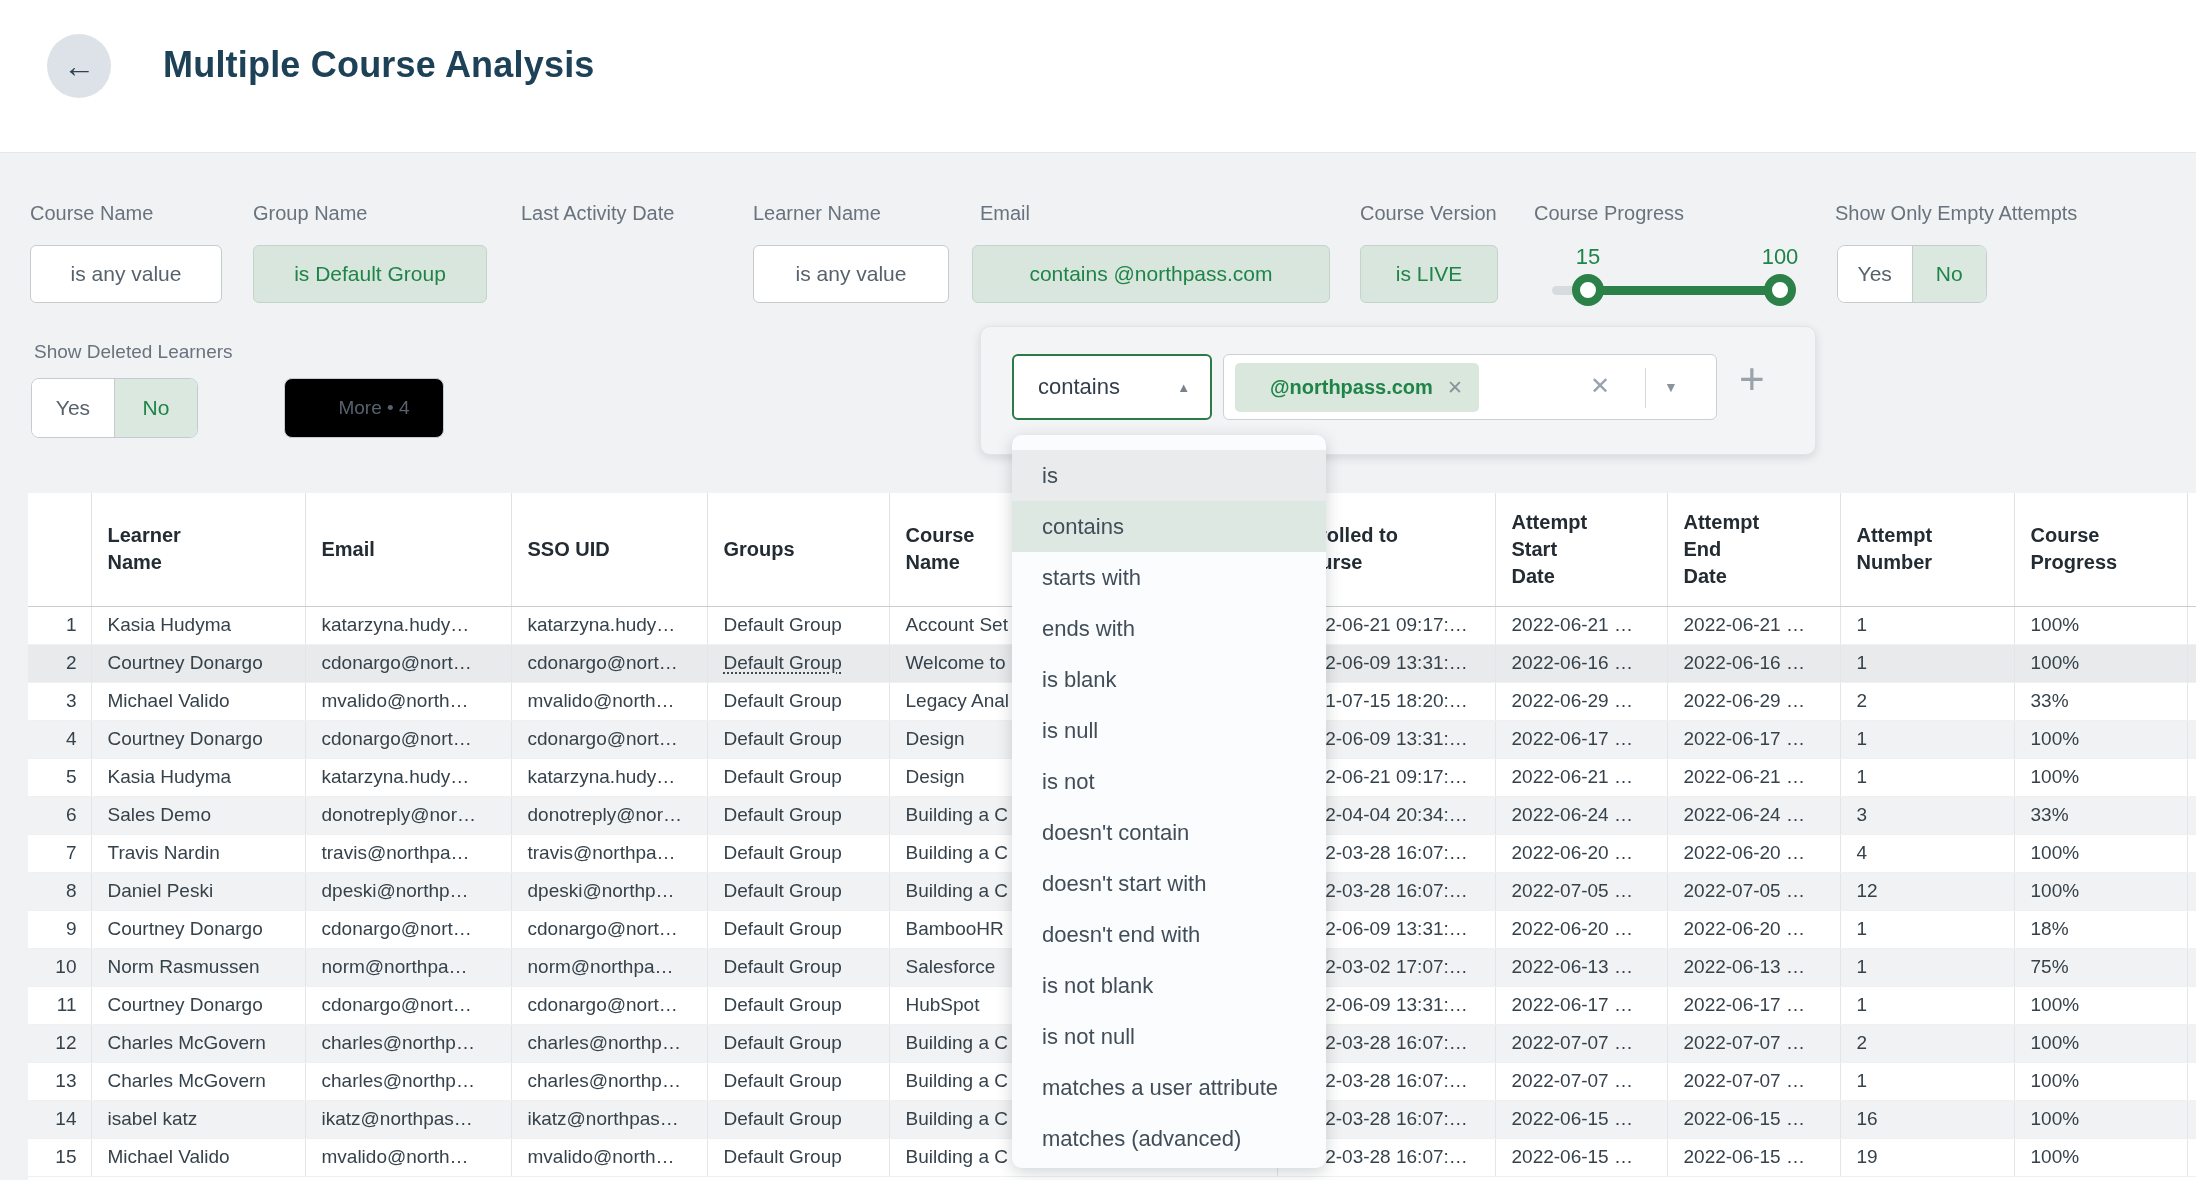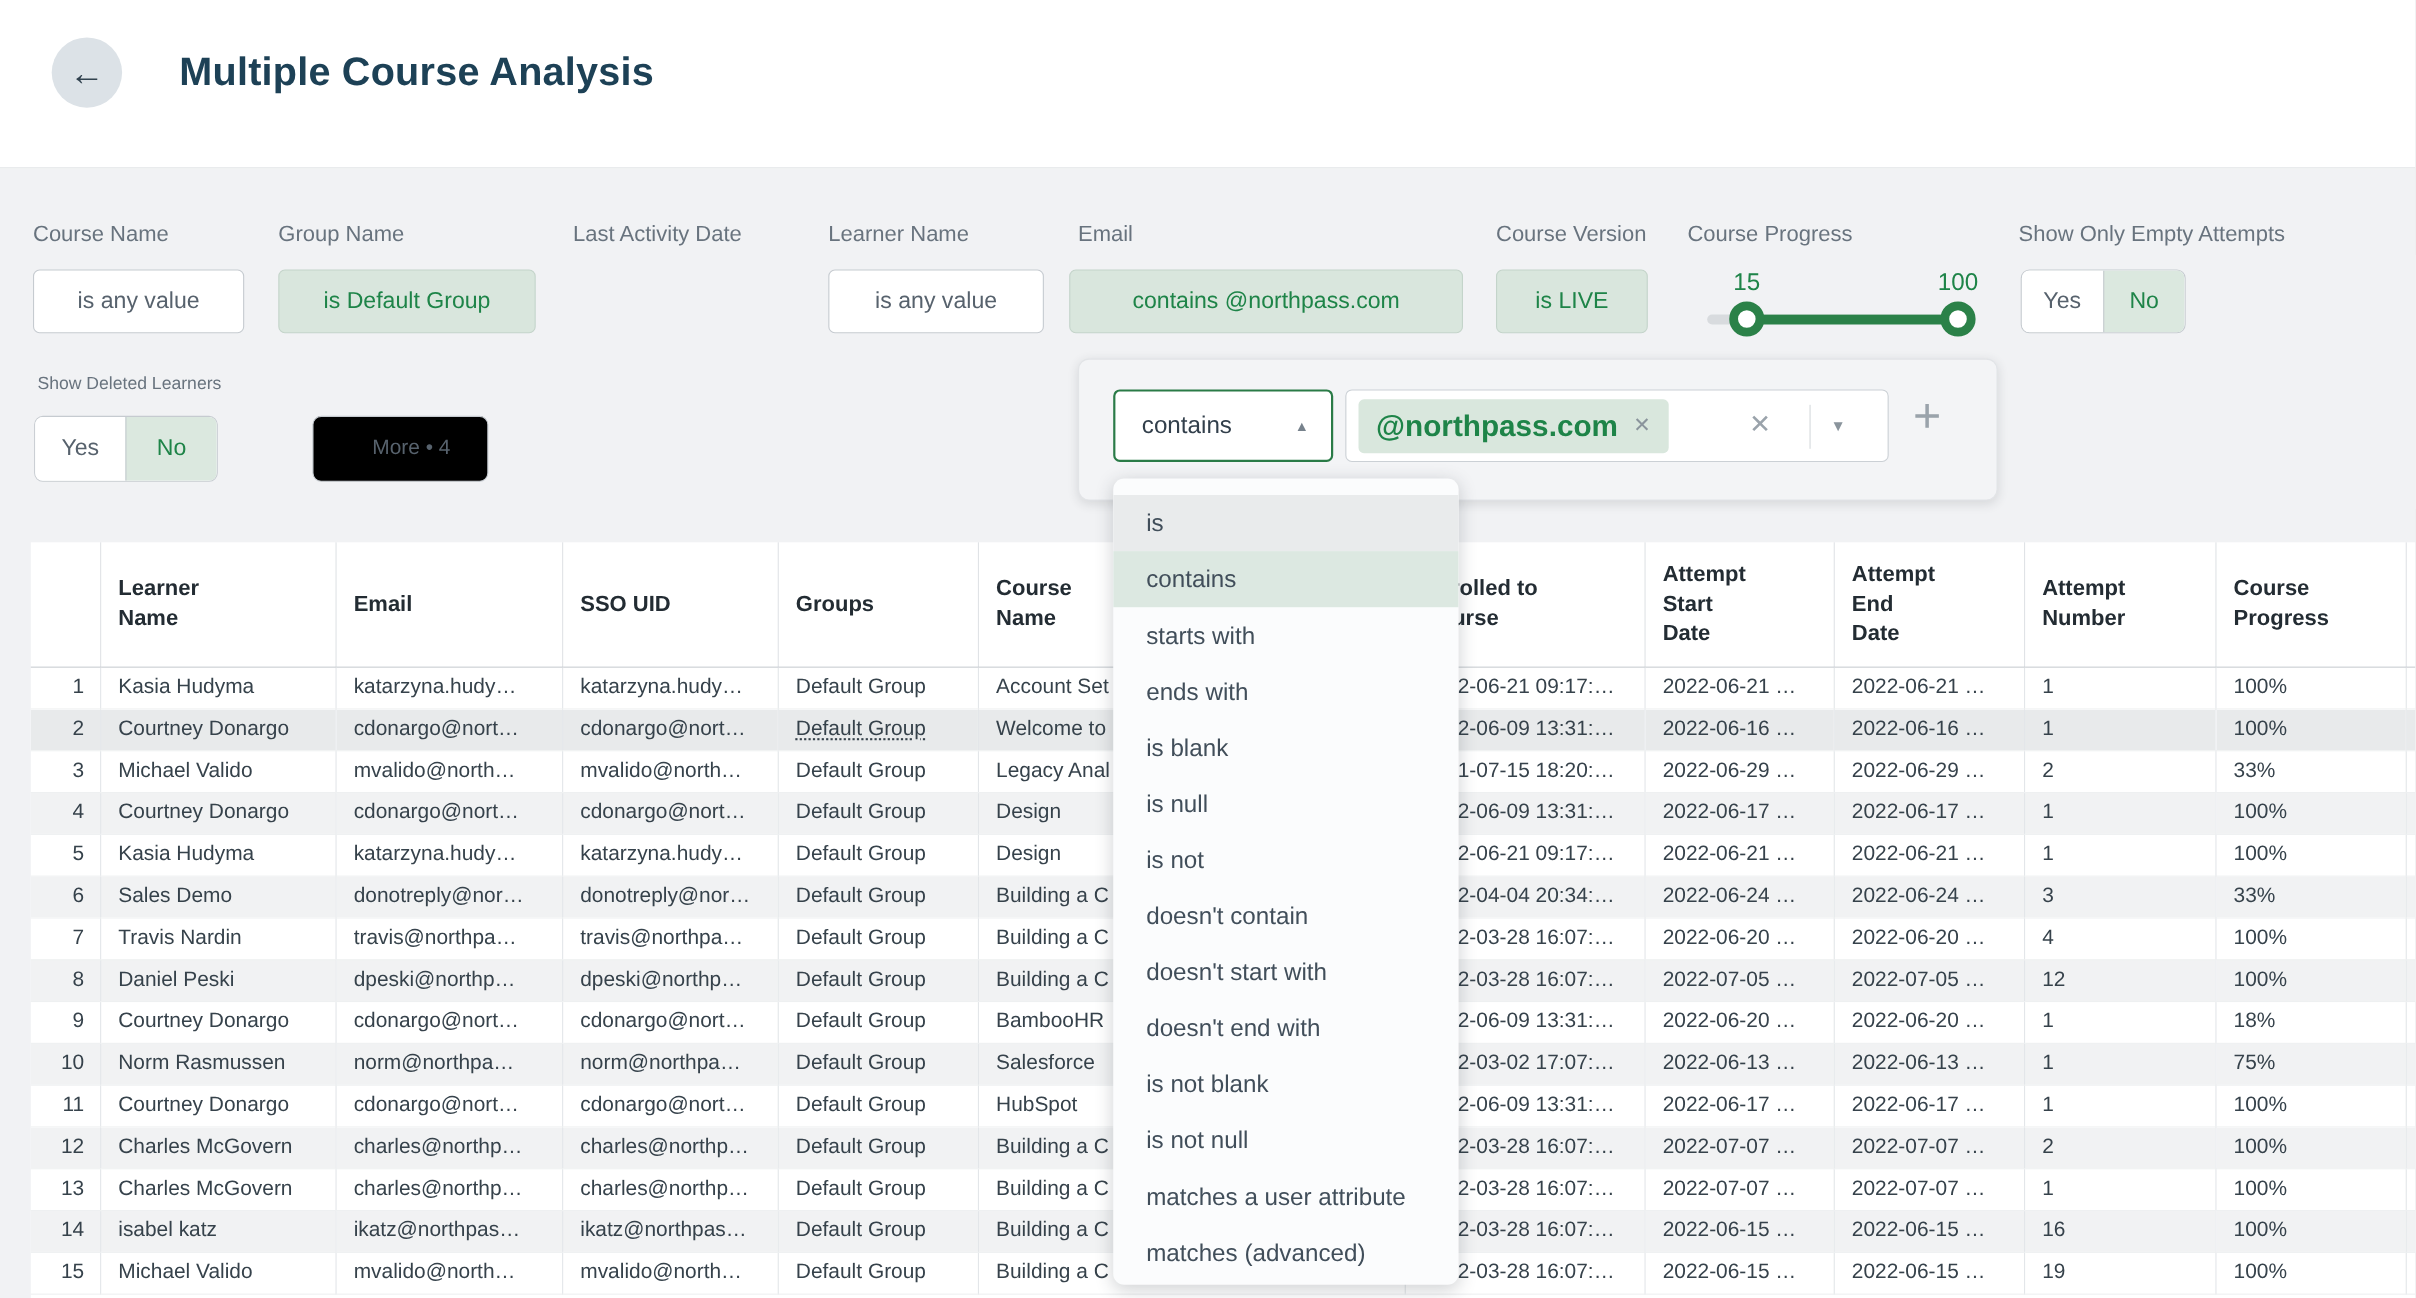--- a/index.html
+++ b/index.html
@@ -12,21 +12,21 @@
   .back-btn { position:absolute; left:47px; top:34px; width:64px; height:64px; border-radius:50%; background:#dce2e7; display:flex; align-items:center; justify-content:center; cursor:pointer; }
   .back-btn span { font-size:32px; color:#31424f; line-height:1; }
   .page-title { position:absolute; left:163px; top:44px; font-size:36px; font-weight:bold; color:#1d4156; letter-spacing:.2px; }
 
   
   .f-label { position:absolute; top:202px; font-size:20px; color:#68737e; white-space:nowrap; }
   .f-btn { position:absolute; top:245px; height:58px; border-radius:6px; display:flex; align-items:center; justify-content:center; font-size:21px; white-space:nowrap; cursor:pointer; padding:2px 24px; }
   .f-btn.plain { background:#ffffff; border:1px solid #c6cbd0; color:#57626d; }
   .f-btn.green { background:#d9e6dd; border:1px solid #c4d4ca; color:#1e8448; }
 
-  .f-label2 { position:absolute; top:341px; left:34px; font-size:16px; color:#68737e; }
+  .f-label2 { position:absolute; top:341px; left:34px; font-size:19px; color:#68737e; }
   .toggle { position:absolute; display:flex; border:1px solid #c6cbd0; border-radius:8px; overflow:hidden; background:#fff; }
   .toggle .seg { flex:1; display:flex; align-items:center; justify-content:center; font-size:21px; color:#57626d; background:#fff; cursor:pointer; }
   .toggle .seg + .seg { border-left:1px solid #c6cbd0; }
   .toggle .seg.sel { background:#dbe8df; color:#1e8448; }
   #toggle-empty { left:1837px; top:245px; width:150px; height:58px; }
   #toggle-deleted { left:31px; top:378px; width:167px; height:60px; }
   .more-btn { position:absolute; left:284px; top:378px; width:160px; height:60px; background:#000000; border:1px solid #c6cbd0; border-radius:8px; display:flex; align-items:center; justify-content:center; font-size:19px; color:#57626d; cursor:pointer;padding-left:20px; }
 
   
   .sl-label { position:absolute; top:244px; width:60px; text-align:center; font-size:22px; color:#1e8448; }
@@ -34,21 +34,21 @@
   .sl-track-green { position:absolute; left:1588px; top:286px; width:192px; height:9px; background:#2b8148; }
   .sl-handle { position:absolute; top:274px; width:32px; height:32px; border-radius:50%; background:#fff; border:8px solid #2b8148; cursor:pointer; }
 
   
   .popup { position:absolute; left:980px; top:326px; width:836px; height:129px; background:#f3f4f6; border:1px solid #e2e4e7; border-radius:10px; box-shadow:0 3px 10px rgba(40,50,60,.14); z-index:5; }
   .op-select { position:absolute; left:31px; top:27px; width:200px; height:66px; background:#fff; border:2px solid #2a7b47; border-radius:6px; display:flex; align-items:center; cursor:pointer; }
   .op-select .txt { margin-left:24px; font-size:22px; color:#323f4b; }
   .op-select .caret { position:absolute; right:20px; font-size:13px; color:#77828c; }
   .val-input { position:absolute; left:242px; top:27px; width:494px; height:66px; background:#fff; border:1px solid #cbd0d5; border-radius:6px; }
   .chip { position:absolute; left:11px; top:8px; height:49px; background:#d9e7dd; border-radius:5px; display:flex; align-items:center; padding:0 16px; }
-  .chip .chip-txt { font-size:27px; font-weight:bold; color:#1e8448; }
+  .chip .chip-txt { font-size:20px; font-weight:bold; color:#1e8448;margin-left:19px; }
   .chip .chip-x { margin-left:14px; font-size:19px; color:#8a949c; cursor:pointer; }
   .clear-x { position:absolute; left:366px; top:17px; font-size:24px; color:#9aa3ab; cursor:pointer; }
   .in-divider { position:absolute; left:421px; top:13px; width:1px; height:40px; background:#d5d9dc; }
   .dd-caret { position:absolute; left:440px; top:24px; font-size:14px; color:#8a949c; cursor:pointer; }
   .add-plus { position:absolute; left:758px; top:30px; font-size:44px; font-weight:300; color:#9aa3ab; cursor:pointer; line-height:1; }
 
   
   .menu { position:absolute; left:1012px; top:435px; width:314px; height:733px; background:#fbfcfd; border-radius:10px; box-shadow:0 4px 16px rgba(40,50,60,.22); z-index:6; padding-top:15px; overflow:hidden; }
   .menu .item { height:51px; display:flex; align-items:center; padding-left:30px; font-size:22px; color:#414e5a; cursor:pointer; white-space:nowrap; }
   .menu .item.hovered { background:#e9ebec; }

